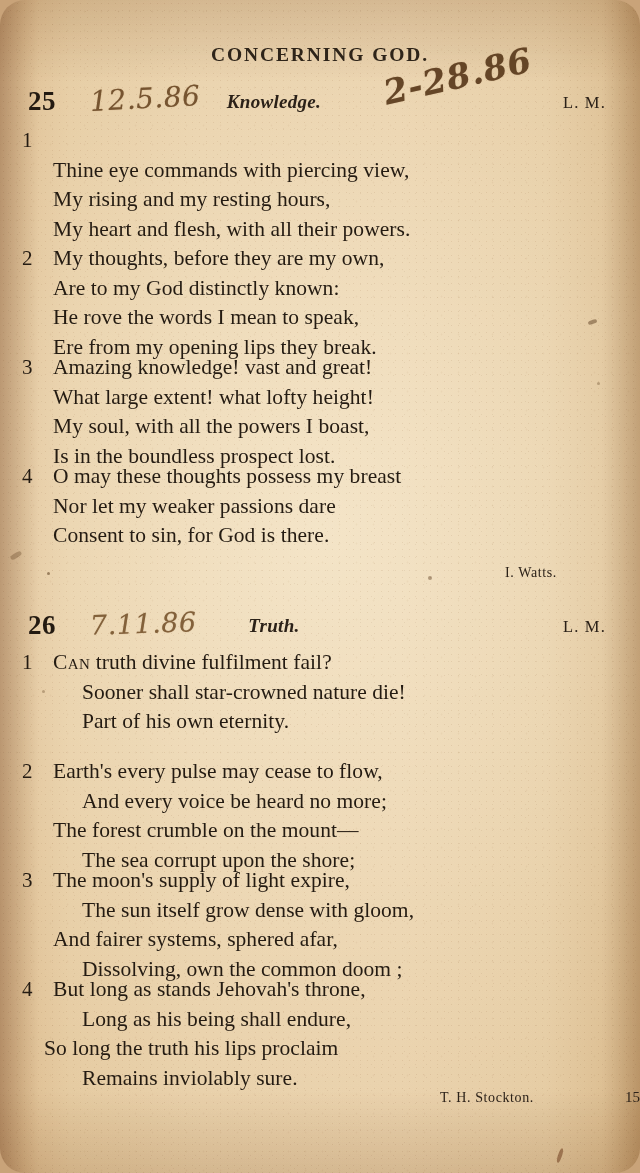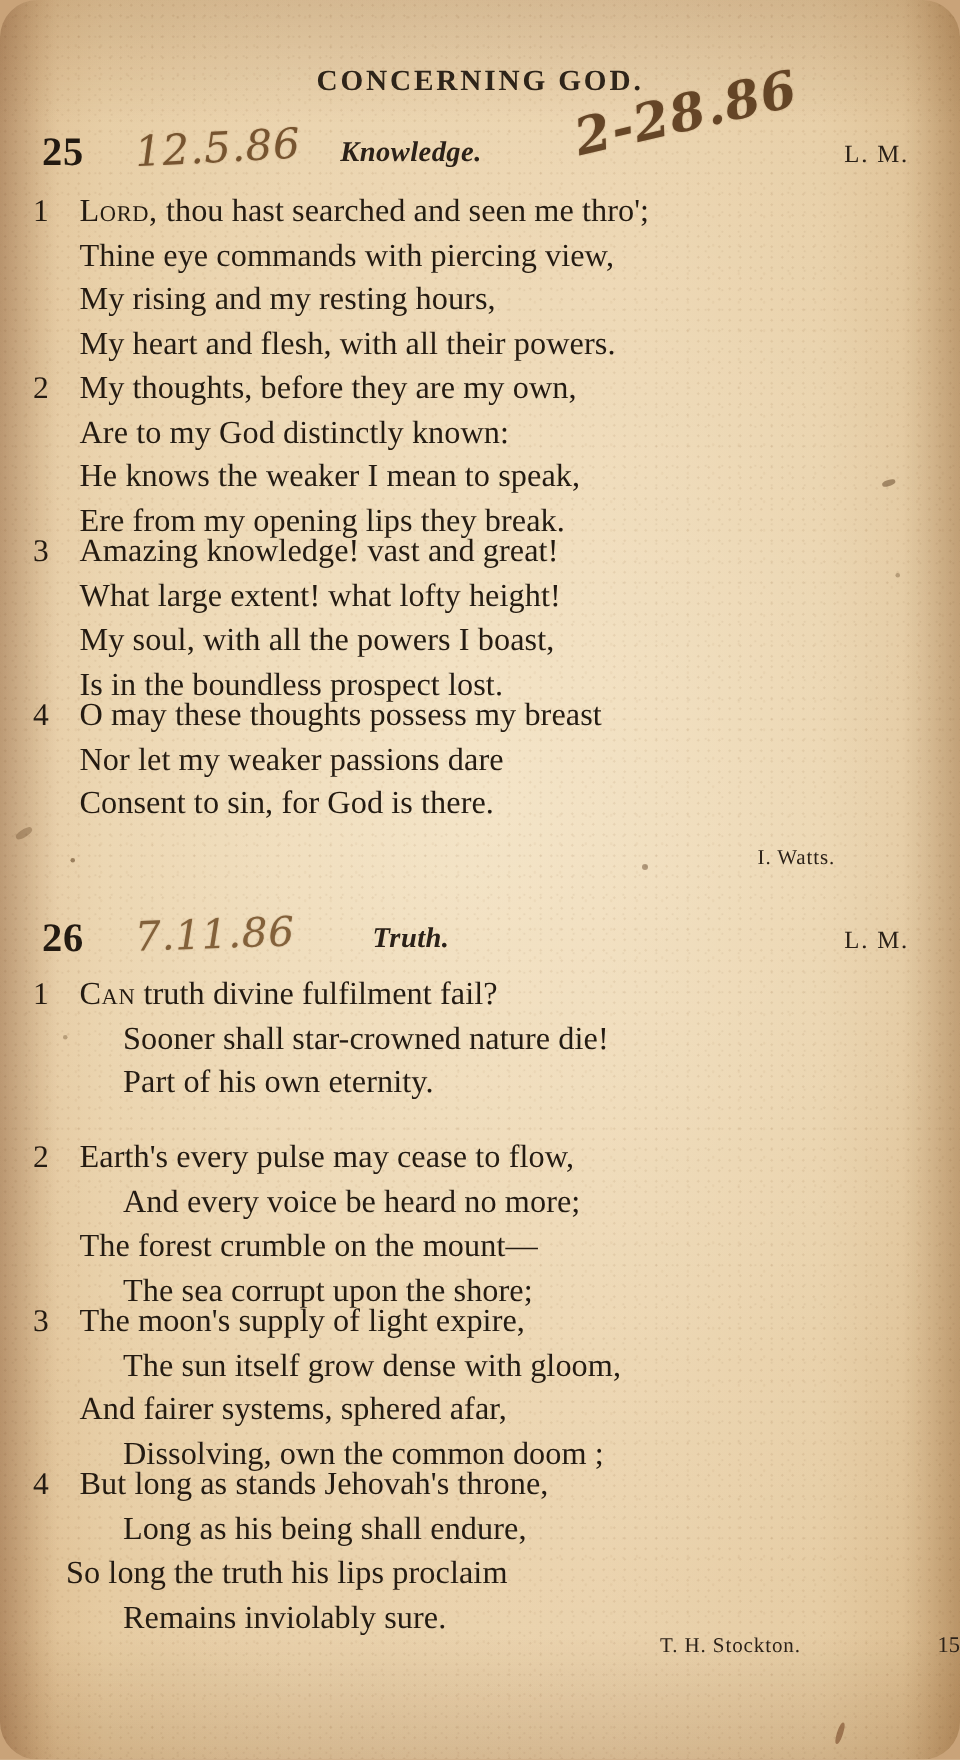--- a/index.html
+++ b/index.html
@@ -244,21 +244,20 @@
       <span class="hymn-title">Knowledge.</span>
       <span class="hymn-meter">L. M.</span>
     </div>
 
     <span class="handwriting hw-1">12.5.86</span>
     <span class="handwriting hw-2">2-28.86</span>
 
     <div class="stanza" style="top:126px;">
       <div class="vline">
         <span class="vnum">1</span>
-        <span class="vtext ind0 sc-line"><span class="sc">Lord,</span> thou hast searched and seen me thro';</span>
       </div>
       <div class="vline">
         <span class="vtext ind0">Thine eye commands with piercing view,</span>
       </div>
       <div class="vline">
         <span class="vtext ind0">My rising and my resting hours,</span>
       </div>
       <div class="vline">
         <span class="vtext ind0">My heart and flesh, with all their powers.</span>
       </div>
@@ -266,21 +265,21 @@
 
     <div class="stanza" style="top:244px;">
       <div class="vline">
         <span class="vnum">2</span>
         <span class="vtext ind0">My thoughts, before they are my own,</span>
       </div>
       <div class="vline">
         <span class="vtext ind0">Are to my God distinctly known:</span>
       </div>
       <div class="vline">
-        <span class="vtext ind0">He knows the weaker I mean to speak,</span>
+        <span class="vtext ind0">He rove the words I mean to speak,</span>
       </div>
       <div class="vline">
         <span class="vtext ind0">Ere from my opening lips they break.</span>
       </div>
     </div>
 
     <div class="stanza" style="top:353px;">
       <div class="vline">
         <span class="vnum">3</span>
         <span class="vtext ind0">Amazing knowledge! vast and great!</span>

